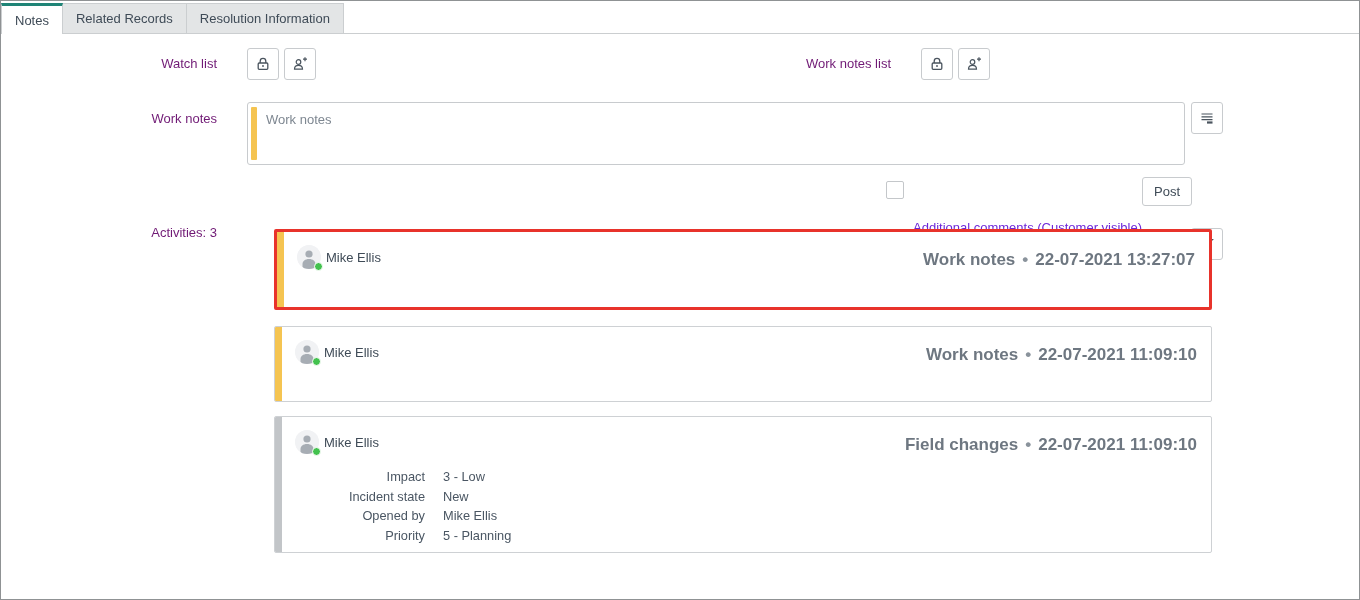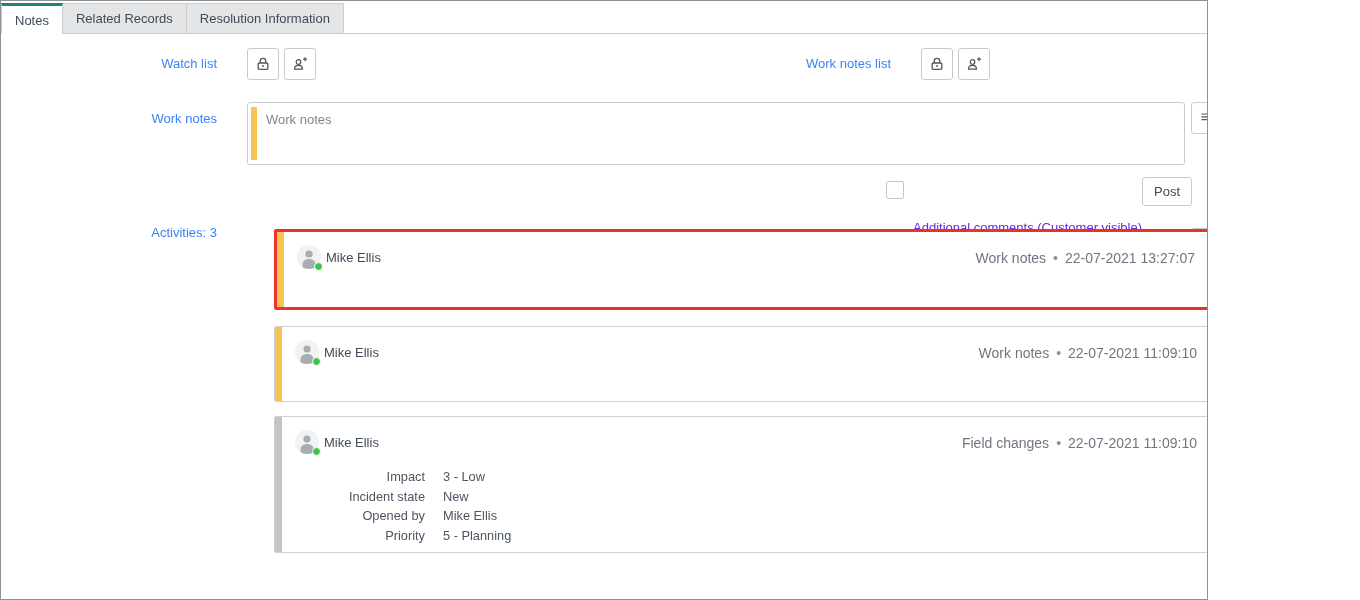--- a/index.html
+++ b/index.html
@@ -1,36 +1,36 @@
 <!DOCTYPE html>
 <html><head>
 <meta charset="utf-8">
 <style>
   * { margin:0; padding:0; box-sizing:border-box; }
   html,body { background:#fff; }
   body { font-family:"Liberation Sans", sans-serif; }
   .page {
-    position:relative; width:1208px; height:600px;
+    position:relative; width:1360px; height:600px;
     border:1px solid #8f9294; background:#fff; overflow:hidden;
     color:#485663; font-size:13px;
   }
   
   .tabline { position:absolute; top:32px; left:0; right:0; height:1px; background:#cbced0; }
   .tabbar { position:absolute; top:2px; left:0; display:flex; z-index:2; }
   .tab {
     height:30px; padding:0 13px; display:flex; align-items:center;
     background:#e3e5e6; border:1px solid #cbced0; border-bottom:none;
     margin-left:-1px; cursor:pointer; white-space:nowrap; color:#3f4b57;
   }
   .tab.active {
     height:31px; background:#fff; border-top:3px solid #1f8476;
     margin-left:0; z-index:3;
   }
   
-  .fieldlabel { position:absolute; width:216px; text-align:right; color:#3b82f6; }
+  .fieldlabel { position:absolute; width:216px; text-align:right; color:#701a75; }
   .iconbtn {
     position:absolute; width:32px; height:32px; background:#fff;
     border:1px solid #c8cbce; border-radius:3px;
     display:flex; align-items:center; justify-content:center; cursor:pointer;
   }
   .iconbtn svg { display:block; }
   
   .wn-wrap {
     position:absolute; left:246px; top:101px; width:938px; height:63px;
     border:1px solid #c8cbce; border-radius:3px; background:#fff;
@@ -60,21 +60,21 @@
     border:1px solid #ced1d4; border-radius:2px; overflow:hidden;margin-left:27px;
   }
   .card.hl { border:3px solid #e8332b; border-radius:2px; }
   .stripe { position:absolute; left:0; top:0; bottom:0; width:7px; }
   .stripe.gold { background:#f5c451; }
   .stripe.gray { background:#c2c5c8; }
   .avatar { position:absolute; left:20px; top:13px; width:24px; height:24px; }
   .avatar .circ { width:24px; height:24px; border-radius:50%; background:#f1f2f4; overflow:hidden; }
   .presence { position:absolute; right:-2px; bottom:-2px; width:9px; height:9px; border-radius:50%; background:#43c24e; border:1.5px solid #fff; }
   .author { position:absolute; left:49px; top:18px; color:#3f4b57; }
-  .meta { position:absolute; right:14px; top:18px; font-size:14px; color:#6e7781; white-space:nowrap; }
+  .meta { position:absolute; right:14px; top:18px; font-size:17px; color:#6e7781; white-space:nowrap;font-weight:bold; }
   .meta .bullet { margin:0 7px; color:#8a939c; }
   .msg { position:absolute; left:20px; top:47px; right:20px; color:#485663; }
   .changes { position:absolute; left:20px; top:50px; }
   .chg-row { display:flex; height:19.5px; align-items:center; font-size:12.8px; }
   .chg-field { width:130px; text-align:right; color:#4a5663; }
   .chg-value { margin-left:18px; color:#4a5663; }
 </style>
 </head>
 <body>
 

